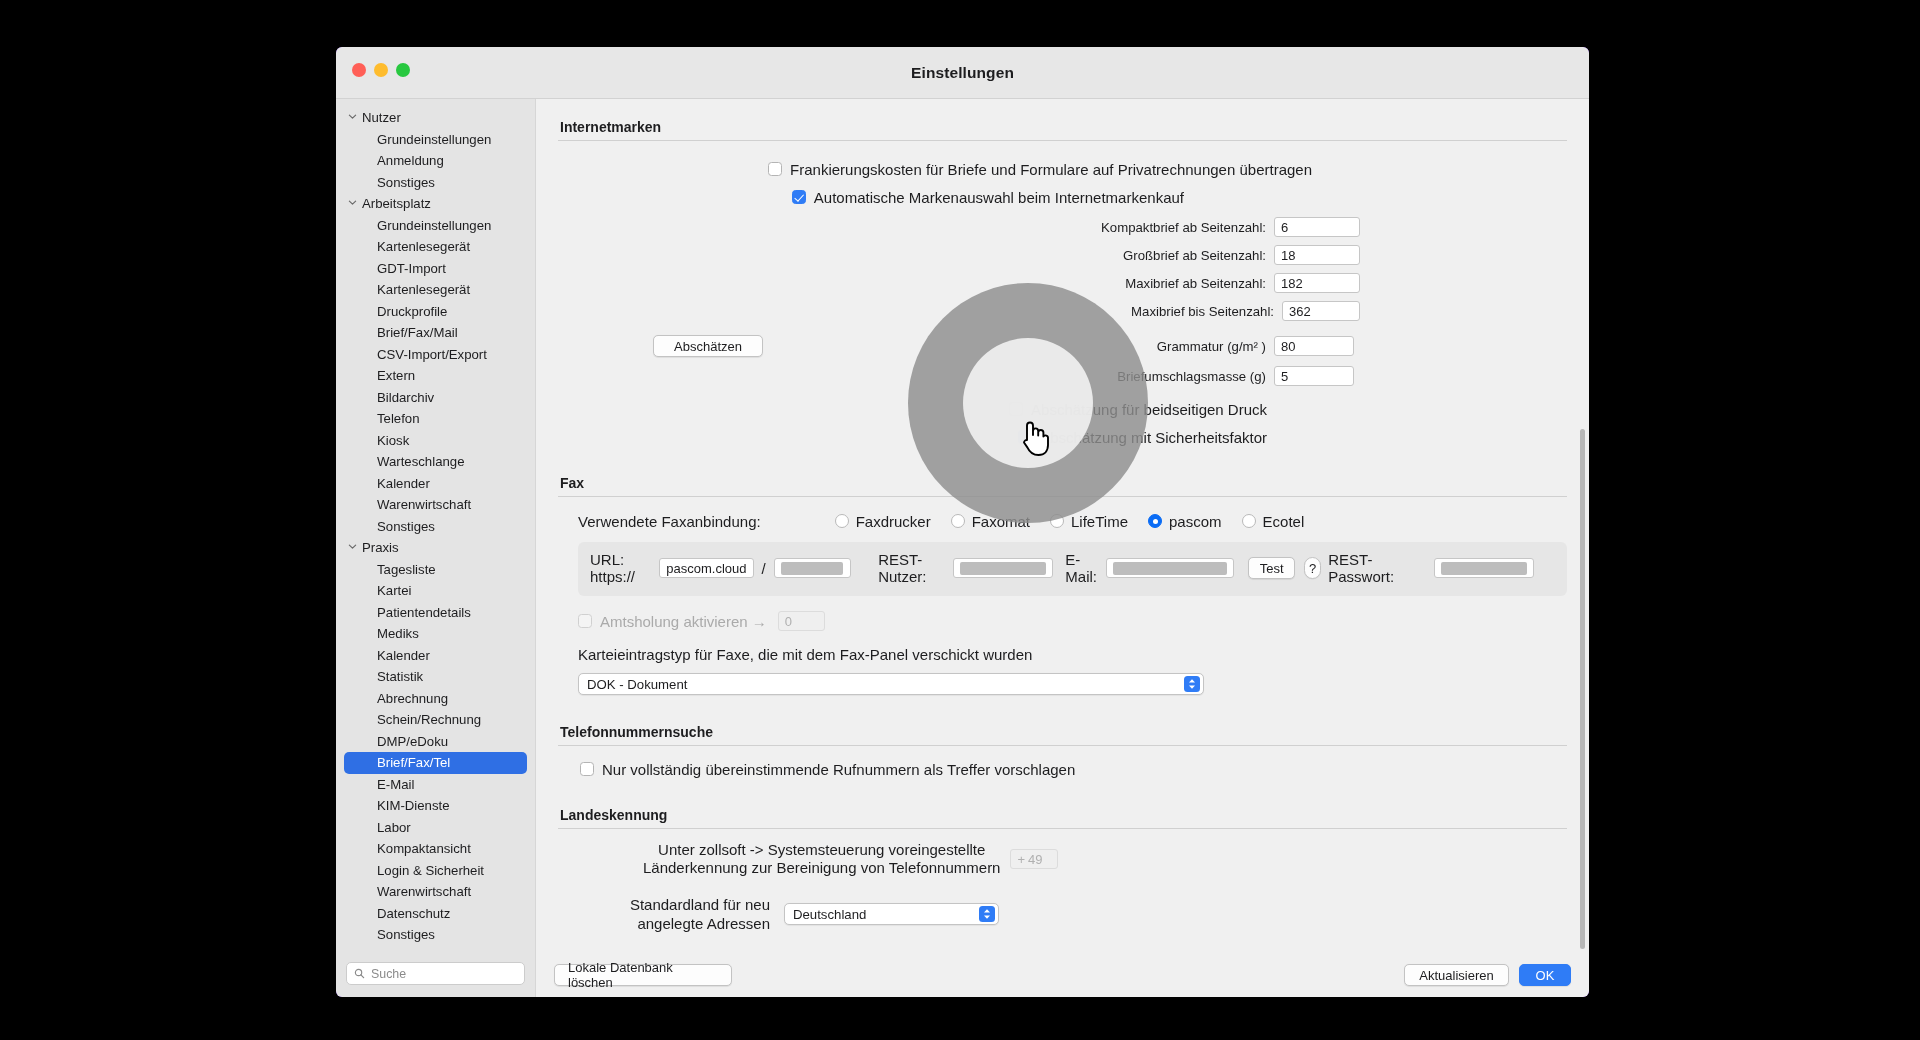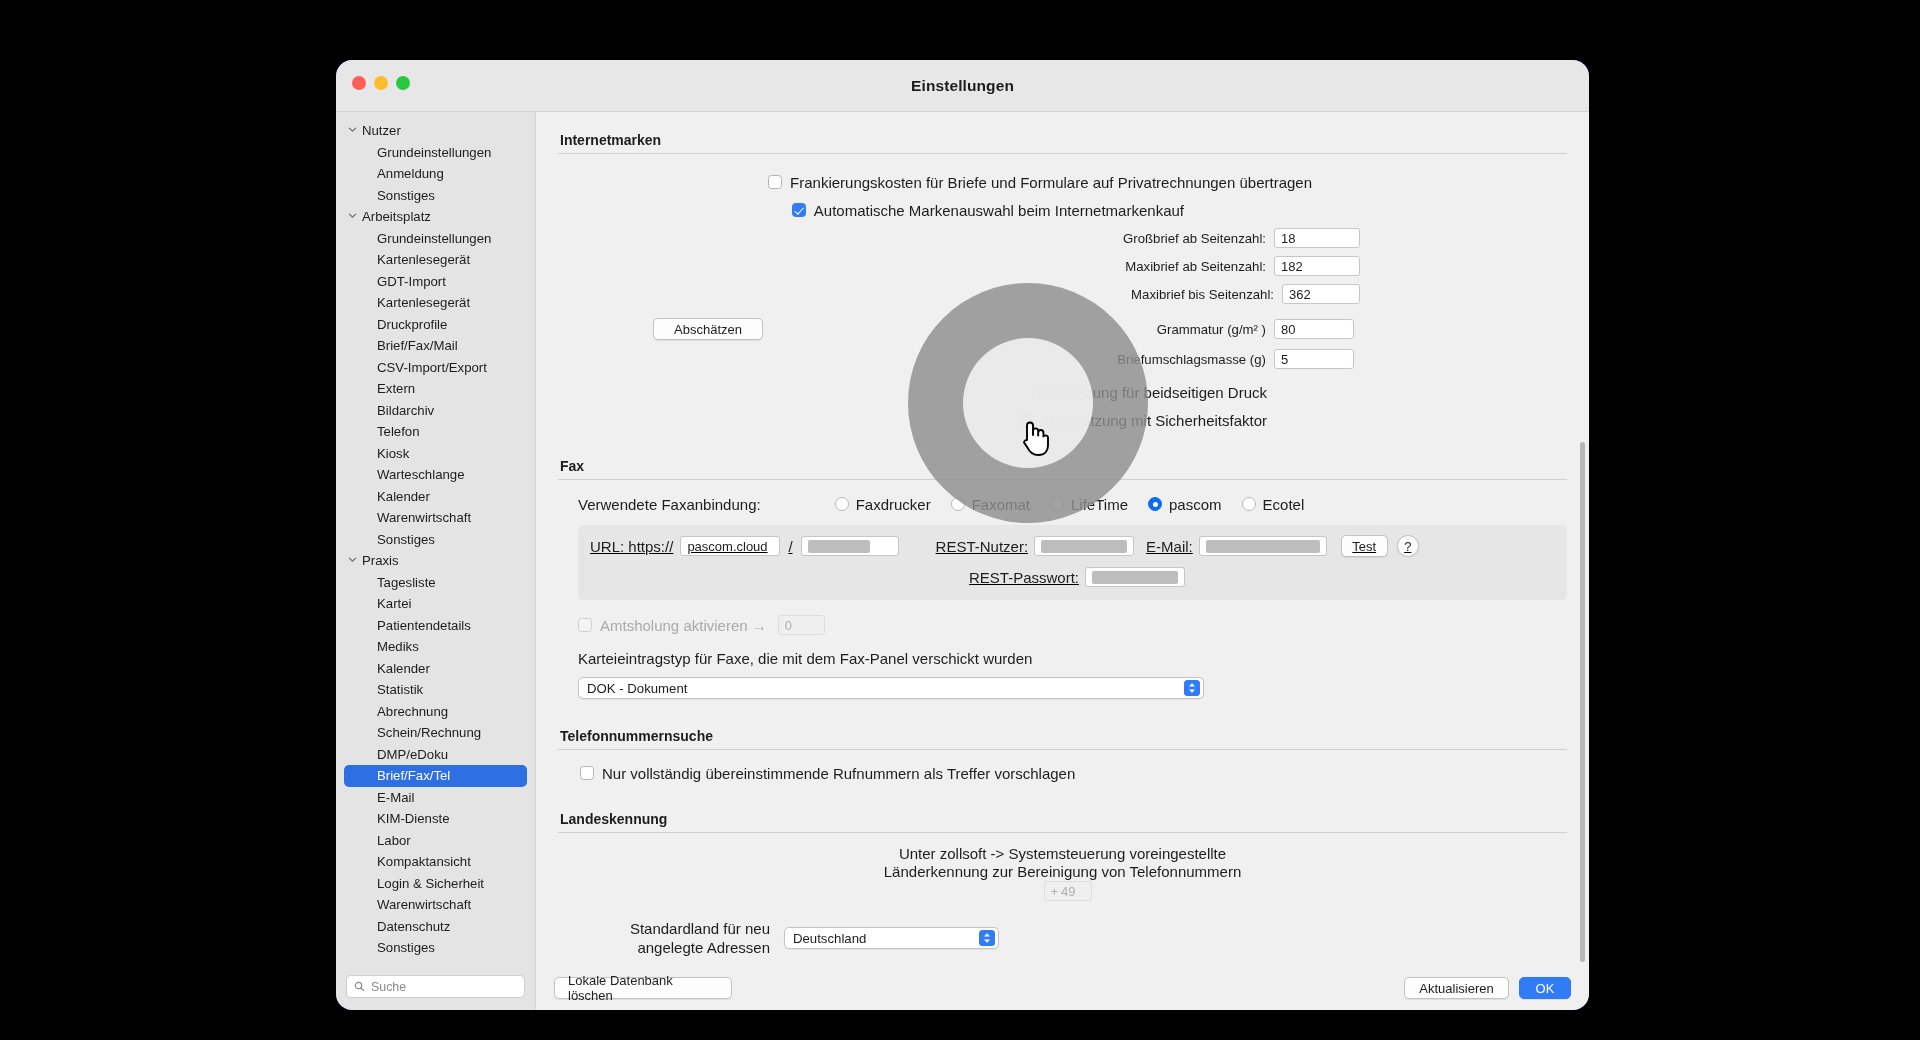--- a/index.html
+++ b/index.html
@@ -11,26 +11,25 @@
     overflow: hidden;
   }
   #root { position: relative; width: 1920px; height: 1040px; background: #000; }
 
   
   .window {
     position: absolute;
     left: 336px; top: 47px;
     width: 1253px; height: 950px;
     background: #6d28d9;
-    border-radius: 16px;
+    border-radius: 6px;
     box-shadow: 0 18px 60px rgba(0,0,0,.55);
     overflow: hidden;
     display: flex;
     flex-direction: column;
-    margin-top: 13px;
   }
 
   
   .titlebar {
     position: relative;
     height: 52px;
     flex: 0 0 52px;
     background: #e7e7e7;
     border-bottom: 1px solid #d2d2d2;
     display: flex;
@@ -152,21 +151,21 @@
     display: inline-flex; align-items: center; justify-content: center;
     box-shadow: 0 .5px .8px rgba(0,0,0,.08);
   }
   .btn.primary { background: #2f7cf6; border-color: #2f7cf6; color:#fff; }
 
   
   .faxcard {
     background: #e6e6e6; border-radius: 6px;
     margin: 9px 0 0 20px;
     padding: 9px 12px 11px 12px;
-    display: flex; flex-direction: column; gap: 7px; text-decoration: underline;
+    display: flex; gap: 7px;
   }
   .redact { background: #bdbdbd; border-radius: 2px; height: 13px; }
 
   
   .popup {
     height: 22px; background: #fff;
     border: 1px solid #c4c4c4; border-radius: 5px;
     font-size: 13.2px; color: #1d1d1f;
     display: flex; align-items: center;
     padding: 0 8px; position: relative;
@@ -314,20 +313,26 @@
           </div>
 
           <div class="row" style="margin-top:4px;">
             <div class="spacer"></div>
             <div class="cb on"></div>
             <div class="lbl">Automatische Markenauswahl beim Internetmarkenkauf</div>
             <div style="width:383px;"></div>
           </div>
 
           <div id="im-fields">
+              <div class="row" style="margin-top: 6px;">
+                <div class="spacer"></div>
+                <div class="stack-lbl" style="width: 300px;">Kompaktbrief ab Seitenzahl:</div>
+                <div class="inp" style="width: 86px; margin-left: 8px;">6</div>
+                <div style="width: 207px;"></div>
+              </div>
               <div class="row" style="margin-top: 4px;">
                 <div class="spacer"></div>
                 <div class="stack-lbl" style="width: 300px;">Großbrief ab Seitenzahl:</div>
                 <div class="inp" style="width: 86px; margin-left: 8px;">18</div>
                 <div style="width: 207px;"></div>
               </div>
               <div class="row" style="margin-top: 4px;">
                 <div class="spacer"></div>
                 <div class="stack-lbl" style="width: 300px;">Maxibrief ab Seitenzahl:</div>
                 <div class="inp" style="width: 86px; margin-left: 8px;">182</div>
@@ -457,21 +462,21 @@
           <div class="sec-rule"></div>
 
           <div class="row" style="margin-top:11px;padding-left:22px;text-align:right;">
             <div class="cb"></div>
             <div class="lbl">Nur vollständig übereinstimmende Rufnummern als Treffer vorschlagen</div>
           </div>
 
           <div class="sec-head" style="padding-top:26px;">Landeskennung</div>
           <div class="sec-rule"></div>
 
-          <div class="row" style="margin-top:12px;flex-direction:column;">
+          <div class="row" style="margin-top:12px;">
             <div style="width:85px;"></div>
             <div style="text-align:center;line-height:18px;">
               <div class="lbl">Unter zollsoft -&gt; Systemsteuerung voreingestellte</div>
               <div class="lbl">Länderkennung zur Bereinigung von Telefonnummern</div>
             </div>
             <div class="inp dis" style="width:48px;margin-left:10px;justify-content:flex-start;gap:3px;">
               <span>+</span>
               <span>49</span>
             </div>
           </div>

